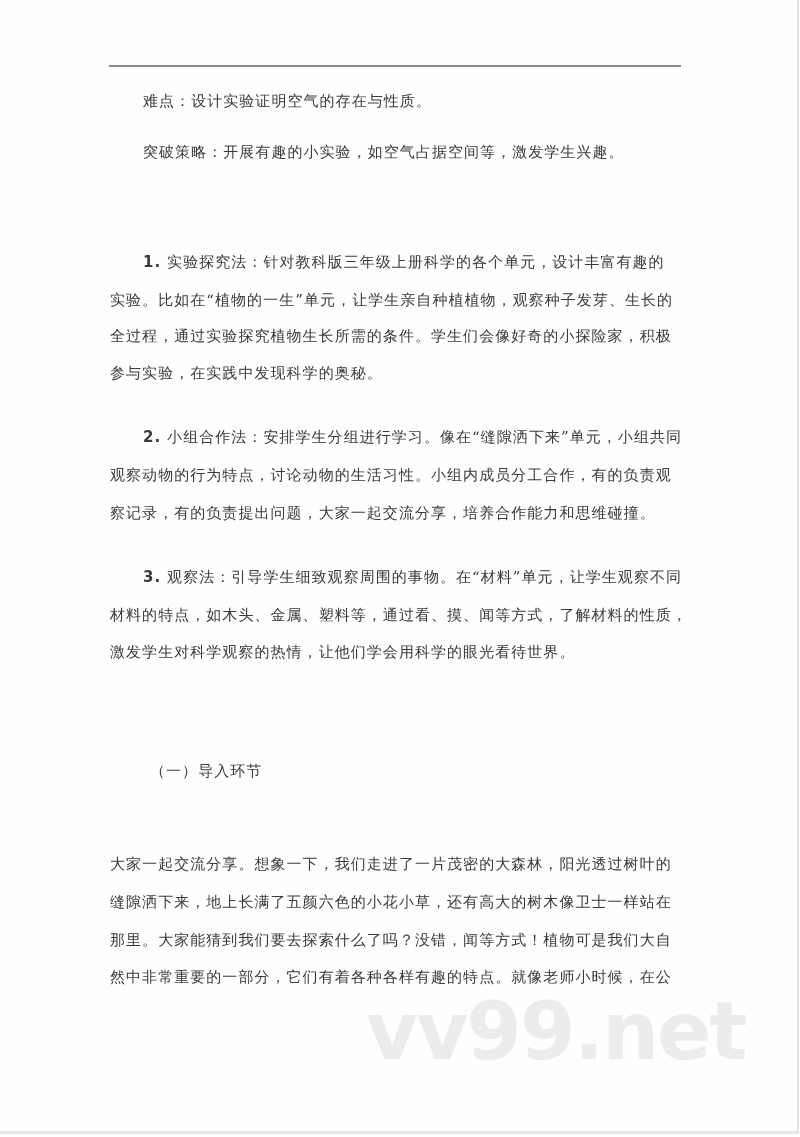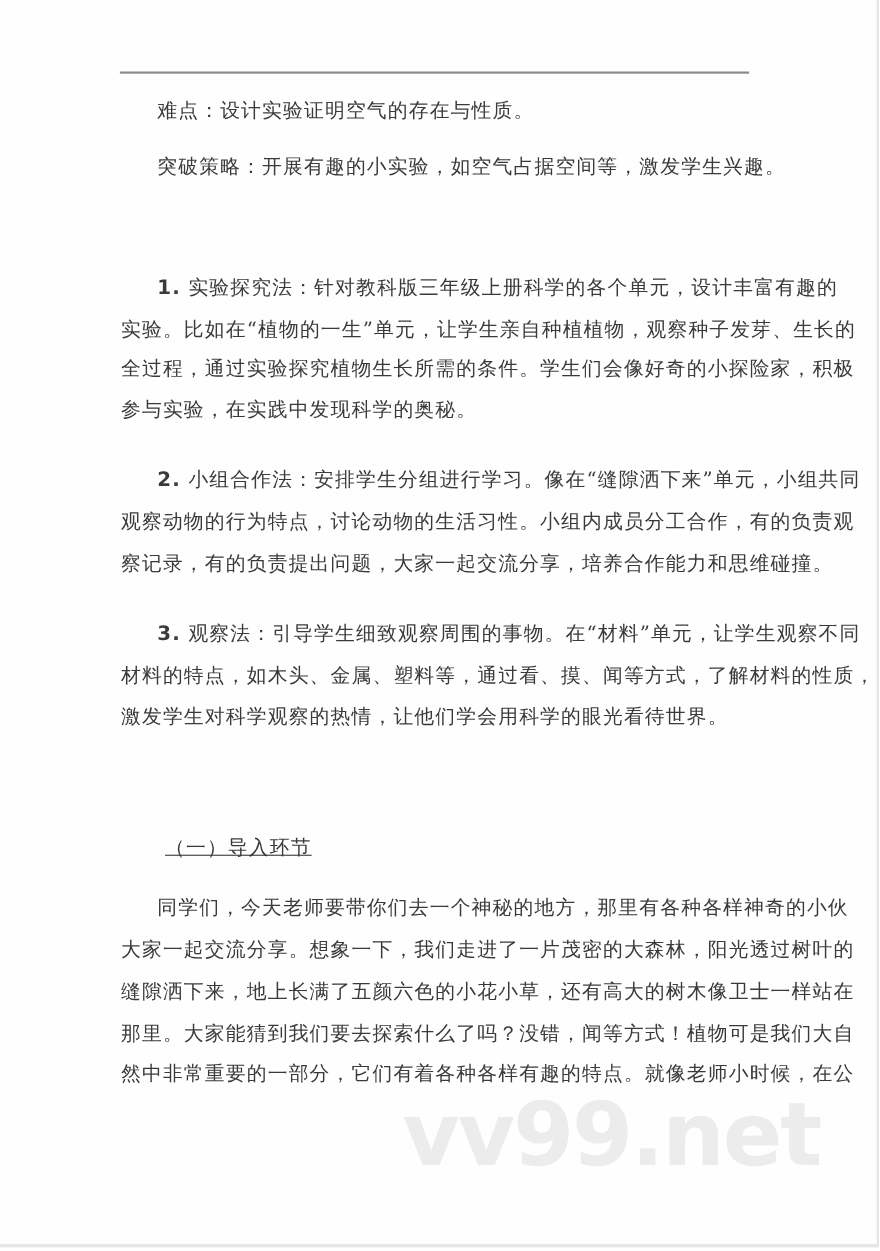--- a/index.html
+++ b/index.html
@@ -23,26 +23,26 @@
     position: absolute; left: 109px; top: 65px;
     width: 572px; height: 2px;
     background: #8a8a8a;
   }
   .line {
     position: absolute;
     left: 110px;
     width: 580px;
     height: 22px;
     line-height: 22px;
-    font-size: 18px;
+    font-size: 15px;
     letter-spacing: 1.05px;
     white-space: nowrap;
   }
   .indent { left: 143px; }
-  .sub { left: 150px; text-decoration: underline; }
+  .sub { left: 150px; }
   .num { font-family: "DejaVu Sans", "Liberation Sans", sans-serif; font-weight: bold; }
   .watermark {
     position: absolute;
     left: 366px; top: 992px;
     font-family: "DejaVu Sans", "Liberation Sans", sans-serif;
     font-weight: bold;
     font-size: 80px;
     line-height: 80px;
     letter-spacing: -2px;
     color: #ececec;
@@ -79,18 +79,17 @@
 
   <div class="line indent" style="top:566px">
     <span class="num">3.</span>
     <span>观察法：引导学生细致观察周围的事物。在“材料”单元，让学生观察不同</span>
   </div>
   <div class="line" style="top:641px">激发学生对科学观察的热情，让他们学会用科学的眼光看待世界。</div>
   <div class="line" style="top:604px">材料的特点，如木头、金属、塑料等，通过看、摸、闻等方式，了解材料的性质，</div>
 
   <div class="line sub" style="top:760px">（一）导入环节</div>
 
-  <div class="line indent" style="top:815px">同学们，今天老师要带你们去一个神秘的地方，那里有各种各样神奇的小伙</div>
   <div class="line" style="top:853px">大家一起交流分享。想象一下，我们走进了一片茂密的大森林，阳光透过树叶的</div>
   <div class="line" style="top:891px">缝隙洒下来，地上长满了五颜六色的小花小草，还有高大的树木像卫士一样站在</div>
   <div class="line" style="top:929px">那里。大家能猜到我们要去探索什么了吗？没错，闻等方式！植物可是我们大自</div>
   <div class="line" style="top:966px">然中非常重要的一部分，它们有着各种各样有趣的特点。就像老师小时候，在公</div>
 </div>
 
 </body></html>

